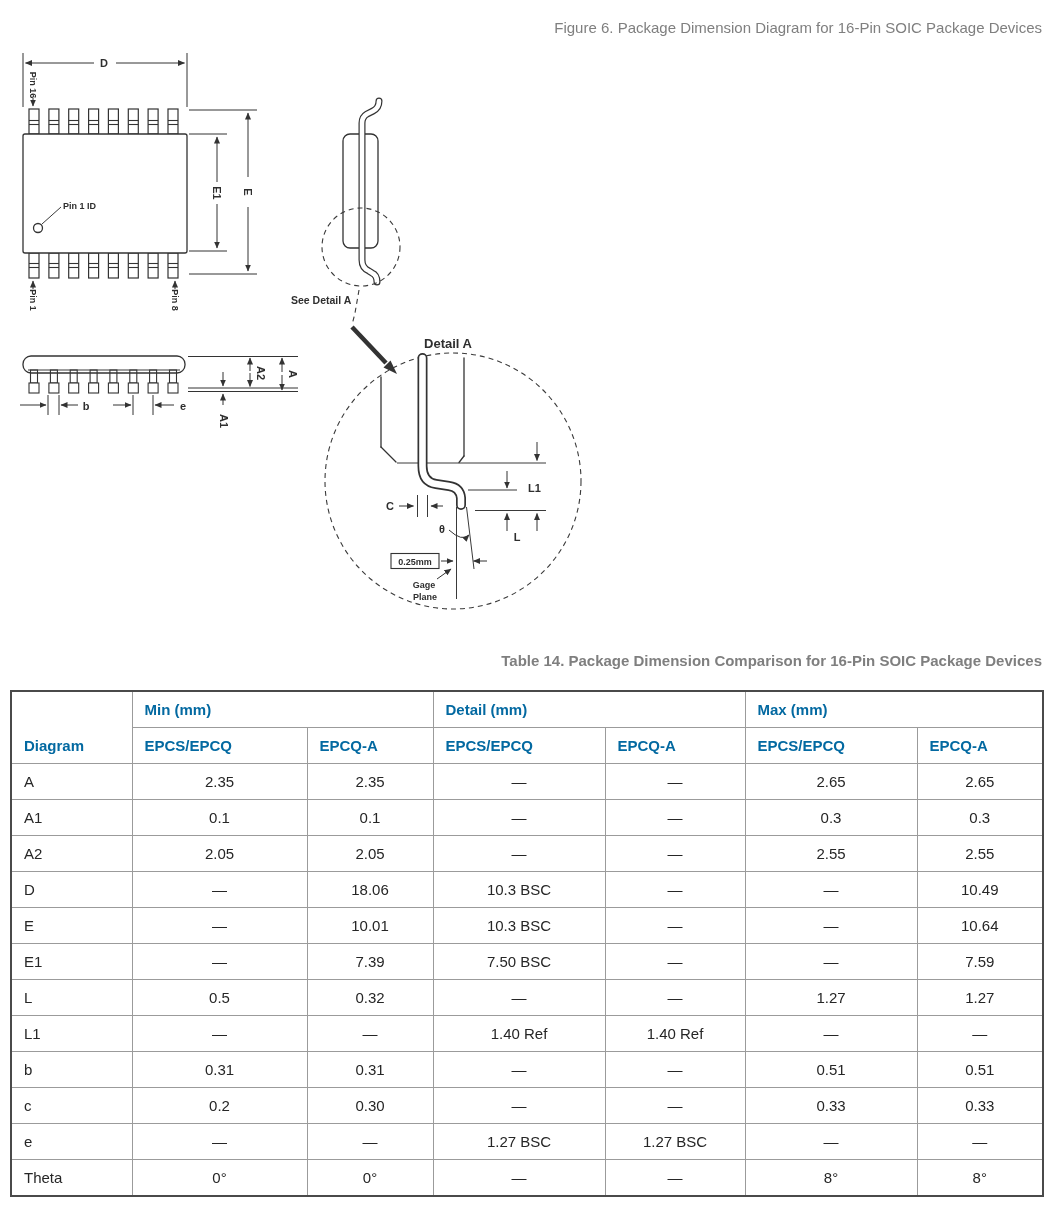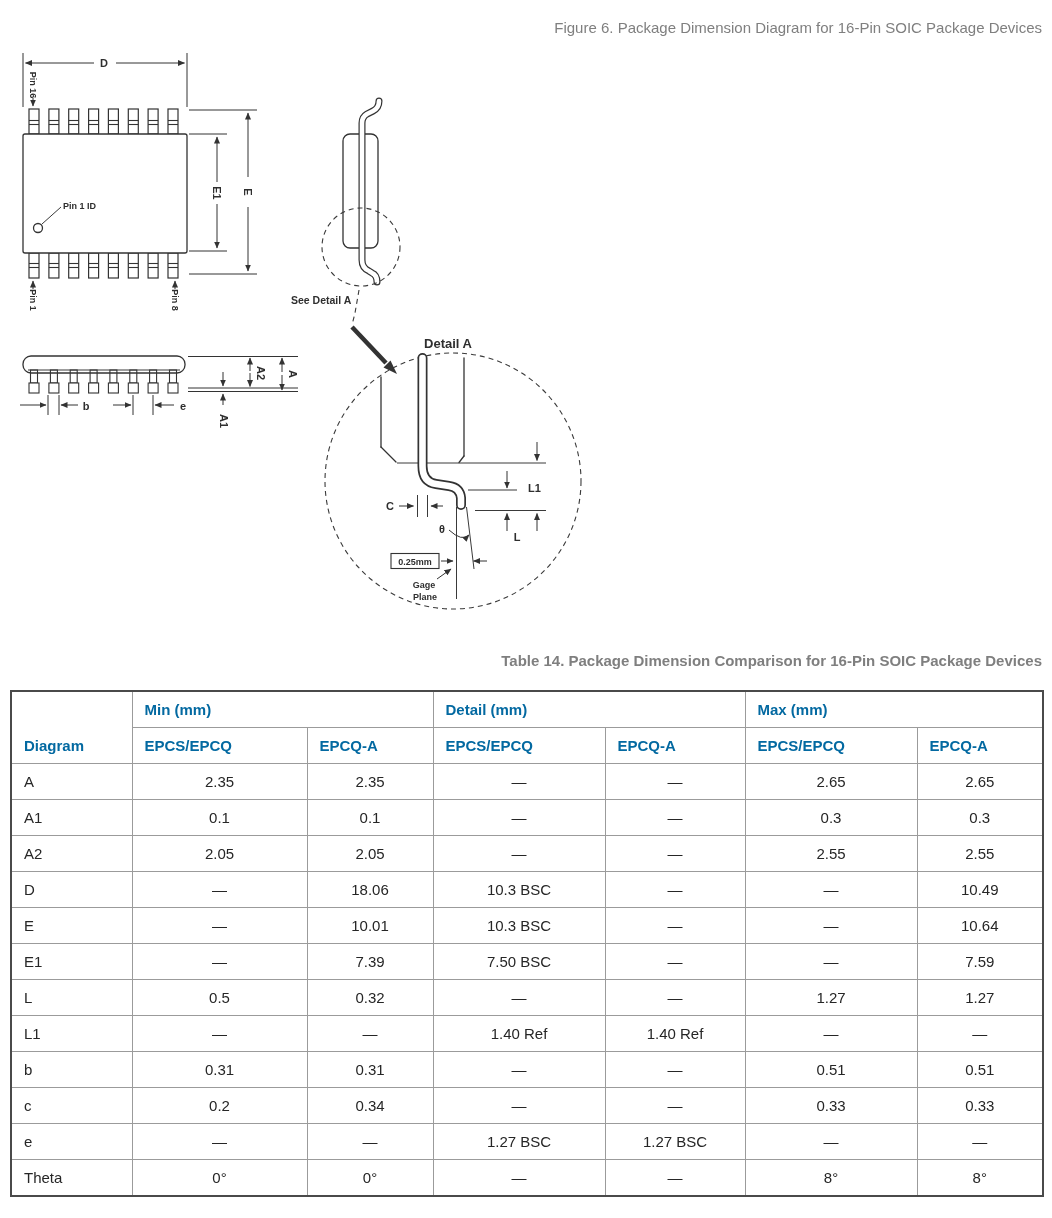--- a/index.html
+++ b/index.html
@@ -363,21 +363,21 @@
         <td class="val">0.31</td>
         <td class="val">0.31</td>
         <td class="val">—</td>
         <td class="val">—</td>
         <td class="val">0.51</td>
         <td class="val">0.51</td>
       </tr>
       <tr>
         <td class="sym">c</td>
         <td class="val">0.2</td>
-        <td class="val">0.34</td>
+        <td class="val">0.30</td>
         <td class="val">—</td>
         <td class="val">—</td>
         <td class="val">0.33</td>
         <td class="val">0.33</td>
       </tr>
       <tr>
         <td class="sym">e</td>
         <td class="val">—</td>
         <td class="val">—</td>
         <td class="val">1.27 BSC</td>

